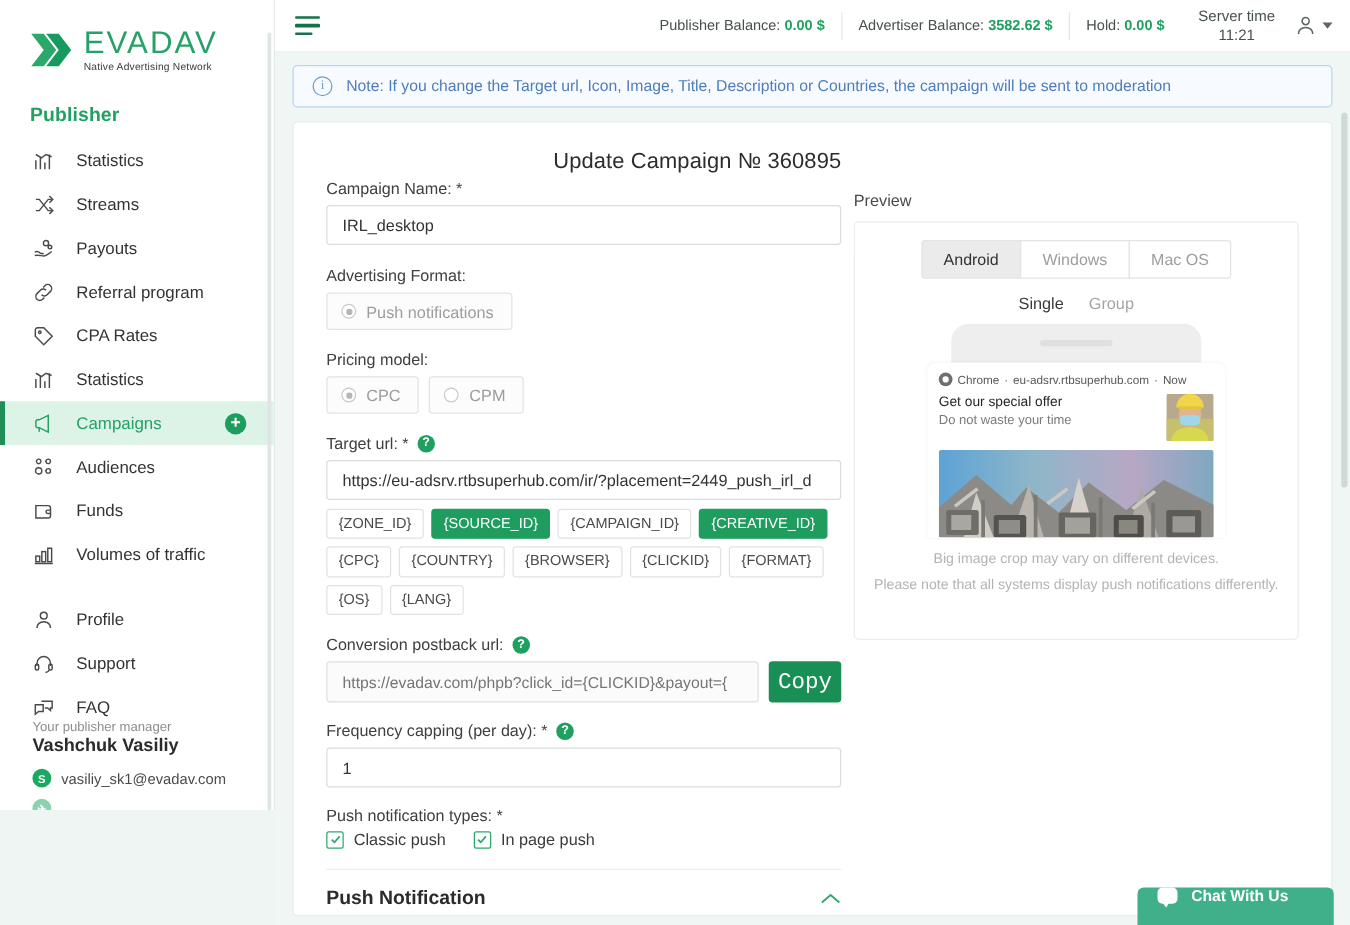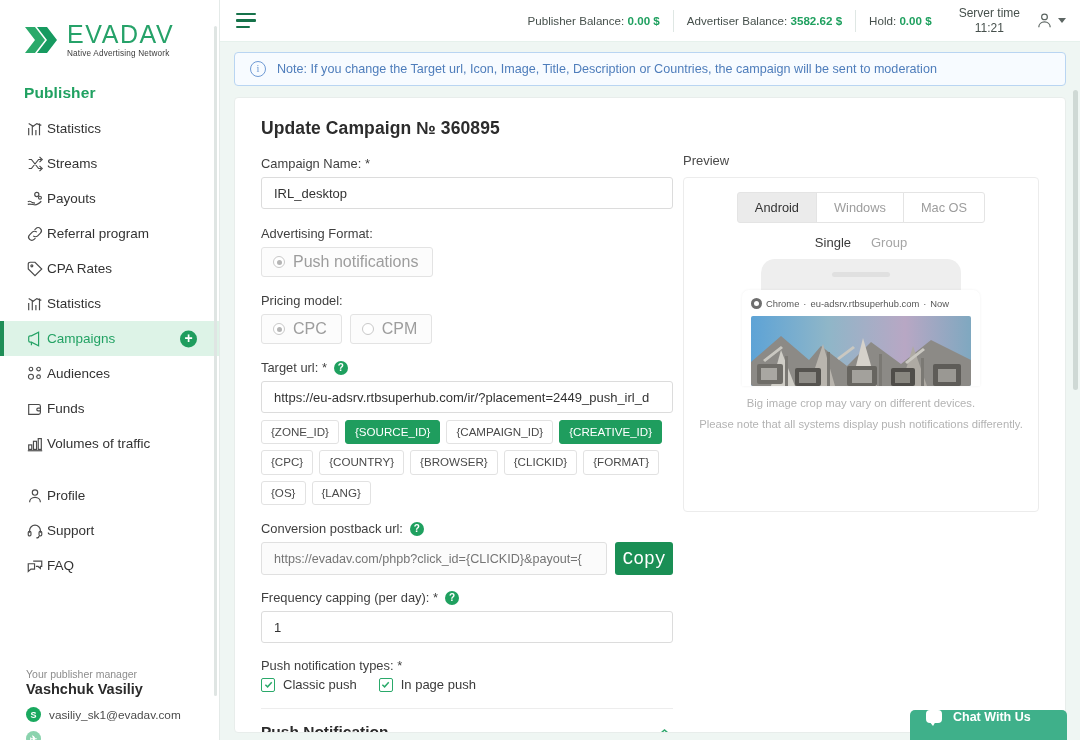--- a/index.html
+++ b/index.html
@@ -6,38 +6,38 @@
   html, body {
     width: 1080px; height: 740px;
     font-family: "Liberation Sans", sans-serif;
     background: #eef5f2;
     overflow: hidden;
   }
   .app { position: relative; width: 1080px; height: 740px; display: flex; }
 
   
   .sidebar {
-    width: 220px; height: 740px; background: #ffffff;
+    width: 220px; height: 648px; background: #ffffff;
     border-right: 1px solid #e4eae8;
     position: relative; overflow: hidden; flex: 0 0 220px;
   }
   .logo-wrap { padding: 22px 0 6px 24px; display: flex; align-items: center; gap: 9px; }
   .logo-mark { width: 34px; height: 30px; flex: 0 0 34px; }
   .logo-text { display: flex; flex-direction: column; line-height: 1; }
   .logo-title { font-size: 25px; letter-spacing: 1.6px; color: #26a269; font-weight: 400; }
   .logo-sub { font-size: 8.2px; color: #3b3b3b; letter-spacing: .18px; margin-top: 3px; }
 
   .sect-title {
     font-size: 15.5px; font-weight: bold; color: #20a161;
     padding: 20px 0 9px 24px; letter-spacing: .1px;
   }
   .sect-title.adv { padding-top: 22px; }
 
   .nav-item {
-    display: flex; align-items: center; gap: 3px;
+    display: flex; align-items: center; gap: 17px;
     height: 35px; padding-left: 25px; position: relative;
     font-size: 13.5px; color: #333; cursor: pointer;
   }
   .nav-item .ico { width: 19px; height: 19px; flex: 0 0 19px; display: flex; align-items: center; justify-content: center; }
   .nav-item.active { background: #ddf3e7; color: #23a264; }
   .nav-item.active:before {
     content: ""; position: absolute; left: 0; top: 0; bottom: 0; width: 4px; background: #1f8e57;
   }
   .plus-btn {
     position: absolute; right: 22px; top: 50%; transform: translateY(-50%);
@@ -95,40 +95,40 @@
   }
 
   .card {
     margin-top: 11px; background: #fff; border: 1px solid #e8edeb; border-radius: 4px;
     height: 636px; padding: 20px 26px 0 26px; display: flex; gap: 10px; overflow: hidden;
     position: relative;
   }
   .col-form { width: 412px; flex: 0 0 412px; }
   .col-prev { flex: 1; padding-top: 35px; }
 
-  h1.page-title { font-size: 17.5px; font-weight: bold; color: #2c2c2c; margin-bottom: 17px; letter-spacing: .1px; }
+  h1.page-title { font-size: 17.5px; font-weight: normal; color: #2c2c2c; margin-bottom: 4px; letter-spacing: .1px; text-align: right; }
 
   .flabel { font-size: 12.9px; color: #3f3f3f; margin-bottom: 6px; display: flex; align-items: center; gap: 7px; }
   .qmark {
     width: 14px; height: 14px; border-radius: 50%; background: #1fa05f; color: #fff;
     font-size: 10px; line-height: 14px; text-align: center; font-weight: bold; flex: 0 0 14px;
   }
   .fld {
     width: 412px; height: 32px; border: 1px solid #dcdcdc; border-radius: 3px;
     padding: 0 12px; font-size: 13px; color: #333; font-family: "Liberation Sans", sans-serif;
     background: #fff; outline: none;
   }
   .fld::placeholder { color: #9a9a9a; }
   .mb16 { margin-bottom: 17px; }
 
   .radio-row { display: flex; gap: 8px; margin-bottom: 16px; }
   .radio-pill {
     border: 1px solid #e3e3e3; border-radius: 3px; height: 30px; display: flex;
     align-items: center; gap: 8px; padding: 0 14px 0 11px; background: #fcfcfc;
-    font-size: 16px; color: #9d9d9d;
+    font-size: 13px; color: #9d9d9d;
   }
   .rdot { width: 12px; height: 12px; border-radius: 50%; border: 1px solid #c9c9c9; background:#fff; position: relative; flex: 0 0 12px; }
   .rdot.on:after { content: ""; position: absolute; inset: 2.5px; border-radius: 50%; background: #b5b5b5; }
 
   .tags { display: flex; flex-wrap: wrap; gap: 6px; width: 412px; margin-top: 7px; }
   .tag {
     border: 1px solid #e2e2e2; border-radius: 3px; padding: 4px 9px;
     font-size: 11.6px; color: #4a4a4a; background: #fff; cursor: pointer; line-height: 1.25;
   }
   .tag.sel { background: #1f9d5e; border-color: #1f9d5e; color: #fff; }
@@ -527,20 +527,37 @@
             <div class="phone">
               <div class="speaker"></div>
               <div class="push-card">
                 <div class="push-meta">
                   <span class="chrome-dot"></span>
                   <span>Chrome</span>
                   <span>·</span>
                   <span>eu-adsrv.rtbsuperhub.com</span>
                   <span>·</span>
                   <span>Now</span>
+                </div>
+                <div class="push-body">
+                  <div class="push-txt">
+                    <div class="push-title">Get our special offer</div>
+                    <div class="push-desc">Do not waste your time</div>
+                  </div>
+                  <div class="push-icon">
+                    <svg width="38" height="38" viewBox="0 0 38 38">
+                      <rect width="38" height="38" fill="#b9a98c"></rect>
+                      <rect y="20" width="38" height="18" fill="#c8bf6e"></rect>
+                      <ellipse cx="19" cy="17" rx="9" ry="10" fill="#e0b48c"></ellipse>
+                      <path d="M8 11h22a11 11 0 0 0-22 0z" fill="#f0d44a"></path>
+                      <rect x="10" y="10" width="18" height="3" fill="#e3c43c"></rect>
+                      <rect x="11" y="17" width="16" height="8" rx="3" fill="#9fd6e8"></rect>
+                      <path d="M4 38c1-8 6-11 15-11s14 3 15 11z" fill="#d8d84e"></path>
+                    </svg>
+                  </div>
                 </div>
                 <div class="push-big">
                   <svg width="220" height="70" viewBox="0 0 220 70" preserveAspectRatio="none">
                     <defs>
                       <linearGradient id="sky" x1="0" y1="0" x2="1" y2="0">
                         <stop offset="0" stop-color="#5da3d6"></stop>
                           <stop offset="0.35" stop-color="#8fb6c8"></stop>
                         <stop offset="0.7" stop-color="#b8a7c4"></stop>
                           <stop offset="1" stop-color="#7fa8c0"></stop>
                       </linearGradient>

